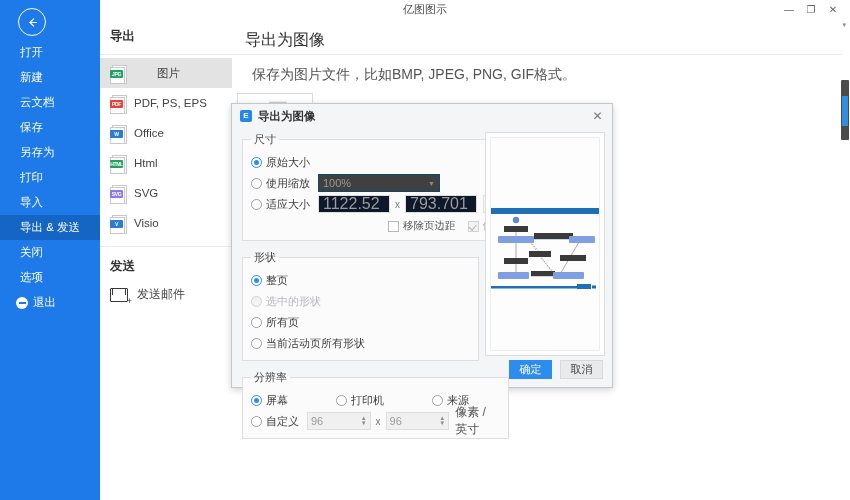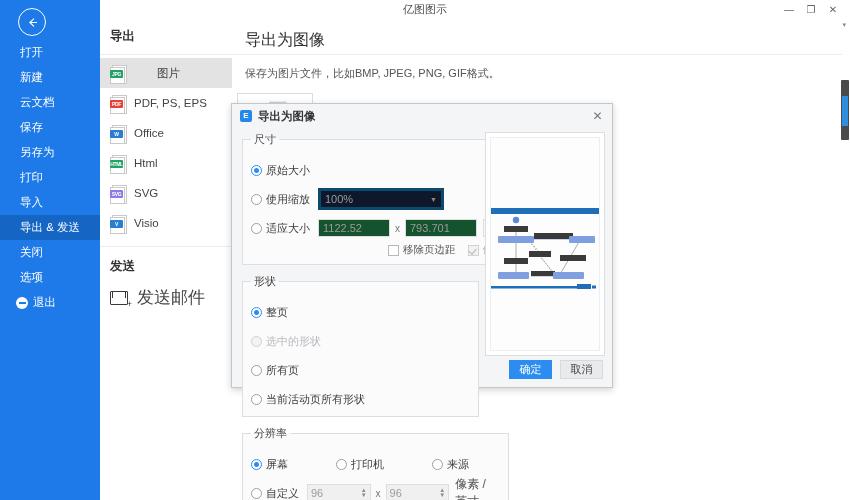--- a/index.html
+++ b/index.html
@@ -164,21 +164,21 @@
     position: absolute; left: 0; top: 228px; width: 132px; height: 1px;
     background: #ececec;
   }
   .send-head {
     position: absolute; left: 10px; top: 240px;
     font-size: 12.5px; font-weight: bold; color: #333;
   }
   .send-item {
     position: absolute; left: 10px; top: 268px;
     display: flex; align-items: center; gap: 9px;
-    font-size: 17px; color: #444; cursor: pointer;
+    font-size: 12px; color: #444; cursor: pointer;
   }
   .mail-ico {
     width: 16px; height: 12px; border: 1.2px solid #3a3a3a;
     position: relative; flex: 0 0 auto; border-radius: 1px;
   }
   .mail-ico:before {
     content: ""; position: absolute; left: 1px; top: 0px;
     width: 12px; height: 6px;
     border-left: 1.2px solid #3a3a3a; border-right: 1.2px solid #3a3a3a;
     transform: skewX(0deg);
@@ -196,22 +196,22 @@
   }
   .main-title {
     position: absolute; left: 13px; top: 12px;
     font-size: 16px; color: #333;
   }
   .main-rule {
     position: absolute; left: 0; top: 36px; width: 610px; height: 1px;
     background: #ececec;
   }
   .main-desc {
-    position: absolute; left: 13px; top: 48px;
-    font-size: 11px; color: #555;
+    position: absolute; left: 20px; top: 48px;
+    font-size: 14px; color: #555;
   }
   .thumb-card {
     position: absolute; left: 5px; top: 75px;
     width: 74px; height: 34px;
     border: 1px solid #dcdcdc;
     background: #fff;
     display: flex; align-items: center; justify-content: center;
   }
 
   
@@ -271,54 +271,54 @@
     margin: 0 0 9px 0;
     padding: 4px 8px 7px 8px;
     background: #fbfbfc;
   }
   fieldset.group legend {
     font-size: 11px; color: #444; padding: 0 3px;
   }
   .row {
     display: flex; align-items: center;
     height: 20px;
-    margin-top: 9px;
+    margin-top: 1px;
   }
   .radio {
     width: 9px; height: 9px; border-radius: 50%;
     border: 1px solid #9aa0a6; background: #fff;
     flex: 0 0 auto; margin-right: 4px;
     position: relative; cursor: pointer;
   }
   .radio.on { border-color: #2d8cf0; }
   .radio.on:after {
     content: ""; position: absolute; left: 2px; top: 2px;
     width: 5px; height: 5px; border-radius: 50%; background: #2d8cf0;
   }
   .radio.disabled { border-color: #cfd2d6; background: #f3f3f3; }
   .rlabel { font-size: 11px; color: #3c3c3c; white-space: nowrap; }
   .rlabel.disabled { color: #b4b7bb; }
 
   .select-box {
     width: 112px; height: 16px;
-    border: 3px solid #0c4a6e; background: #0f172a;
+    border: 1px solid #0c4a6e; background: #404040;
     margin-left: 8px;
     display: flex; align-items: center; justify-content: space-between;
     padding: 0 4px;
     font-size: 11px; color: #9b9b9b;
     cursor: pointer;
   }
   .caret { font-size: 7px; color: #8a8a8a; }
 
   .num-box {
     height: 16px;
-    border: 1px solid #dcdee1; background: #14532d;
+    border: 1px solid #dcdee1; background: #0f172a;
     display: flex; align-items: center;
     padding: 0 4px;
-    font-size: 11px; color: #9b9b9b;
+    font-size: 16px; color: #9b9b9b;
   }
   .unit-box {
     width: 44px; height: 16px;
     border: 1px solid #dcdee1; background: #f7f7f8;
     display: flex; align-items: center; justify-content: space-between;
     padding: 0 4px;
     font-size: 11px; color: #5d5d5d;
     margin-left: 6px; cursor: pointer;
   }
   .xsep { font-size: 10px; color: #777; margin: 0 5px; }

